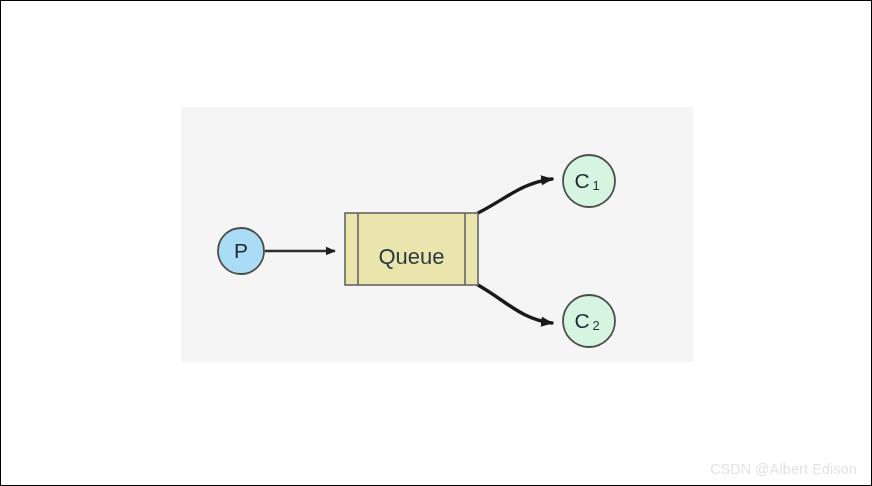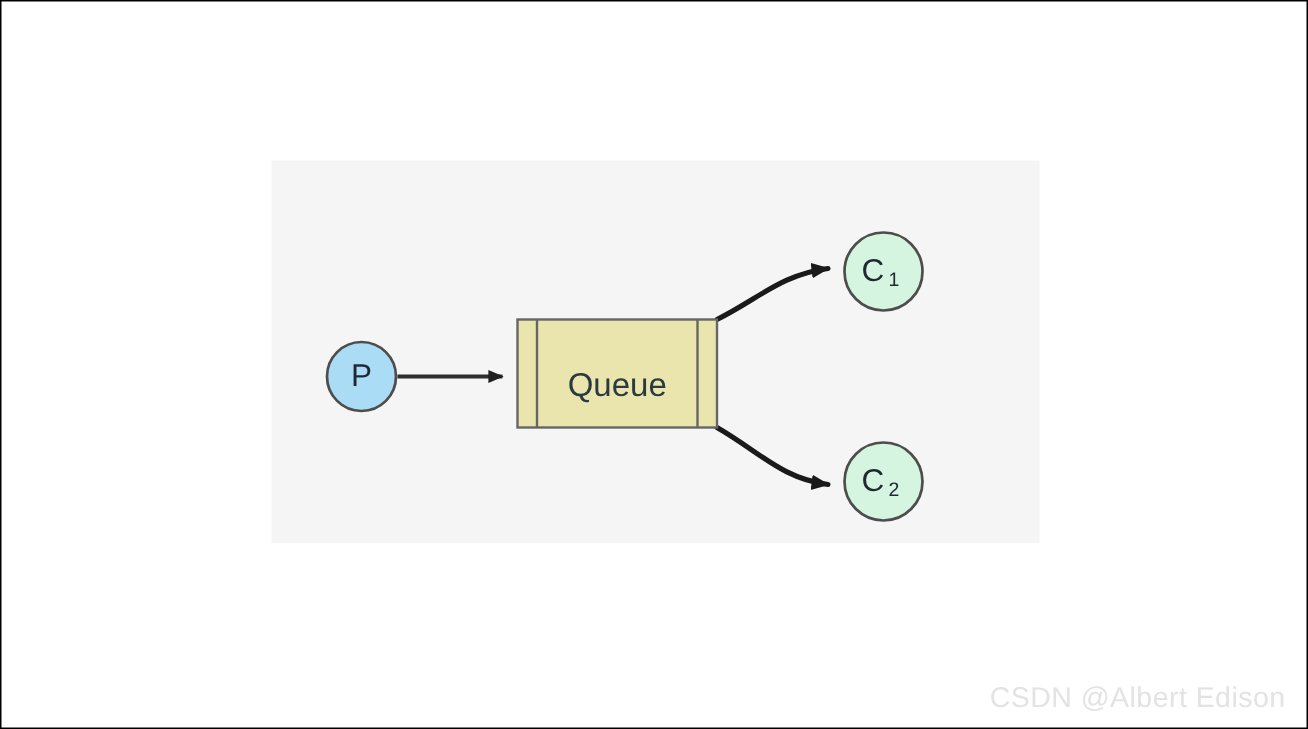--- a/index.html
+++ b/index.html
@@ -47,21 +47,21 @@
   .queue-label {
     font-family: "Liberation Sans", sans-serif;
     font-size: 22px;
     fill: #2b3a42;
   }
   #watermark {
     position: absolute;
     right: 14px;
     bottom: 8px;
     font-family: "Liberation Sans", sans-serif;
-    font-size: 19px;
+    font-size: 14px;
     color: #e3e3e3;
     letter-spacing: 0.3px;
     white-space: nowrap;
     user-select: none;
   }
 </style>
 </head>
 <body>
 
 <div id="screenshot">

